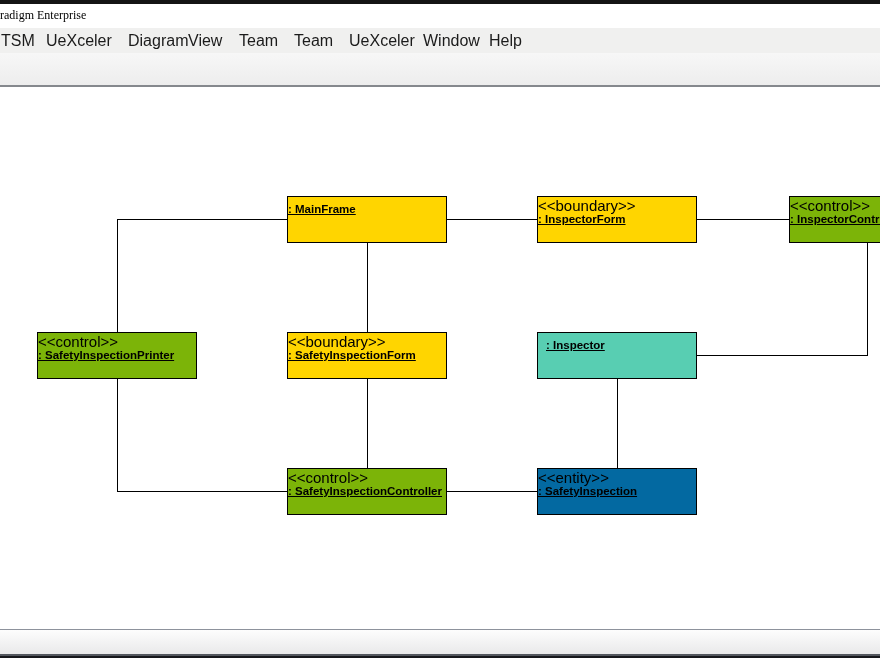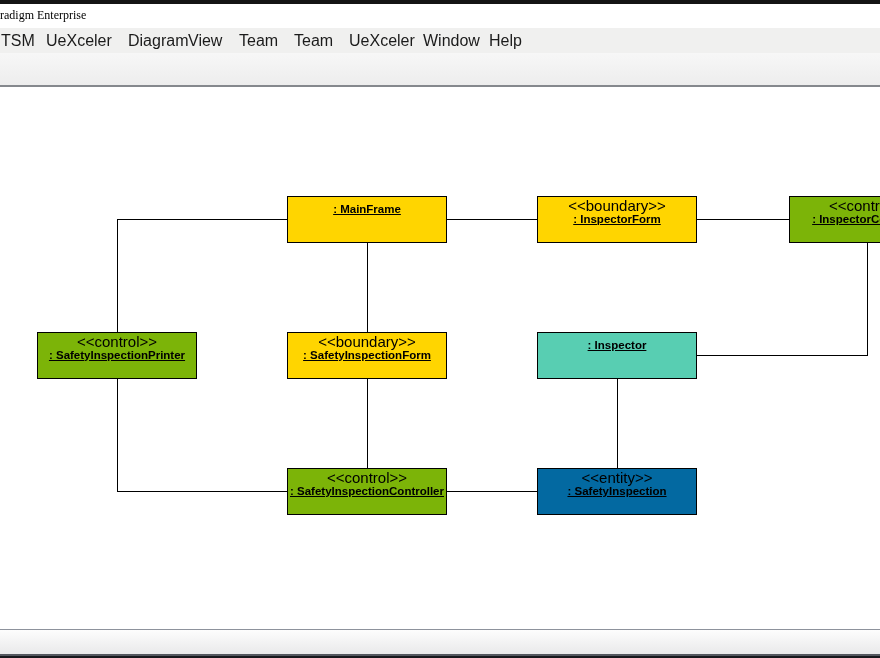--- a/index.html
+++ b/index.html
@@ -14,21 +14,21 @@
   .title-text  { position:absolute; left:0px; top:4px; font-size:12px; color:#000; white-space:nowrap;font-family:Liberation Serif, serif; }
   .menu-bar    { top:28px; left:0; width:880px; height:25px; background:#f0f0ef; }
   .menu-item   { position:absolute; top:0; height:25px; line-height:25px; font-size:16px;
                  color:#1b1b1b; white-space:nowrap; cursor:default; }
   .tool-strip  { top:53px; left:0; width:880px; height:32px; background:linear-gradient(#f7f7f7,#ededed); }
   .main-divider{ top:85px; left:0; width:880px; height:2px; background:#85888d; }
 
   
   .diagram-layer { top:0; left:0; width:880px; height:630px; }
   .seg  { position:absolute; background:#000; }
-  .node { position:absolute; border:1px solid #000; text-align:center; padding-top:2px; overflow:hidden; }
+  .node { position:absolute; border:1px solid #000; padding-top:2px; overflow:hidden; }
   .node.single { padding-top:5px; }
   .node .stereo { font-size:15px; line-height:13px; color:#000; white-space:nowrap; }
   .node .name   { font-size:11.5px; line-height:14px; font-weight:bold; text-decoration:underline;
                   color:#000; white-space:nowrap; }
 
   
   .status-border { top:629px; left:0; width:880px; height:1px; background:#8d929c; }
   .status-bar    { top:630px; left:0; width:880px; height:24px; background:linear-gradient(#fdfdfd,#e9e9ea); }
   .status-bottom { top:654px; left:0; width:880px; height:2px; background:#53575e; }
   .window-bottom { top:656px; left:0; width:880px; height:2px; background:#17181c; }
@@ -82,21 +82,21 @@
       <div class="name">: InspectorController</div>
     </div>
     <div class="node" style="left: 37px; top: 332px; width: 160px; height: 47px; background: rgb(124, 180, 8);">
       <div class="stereo">&lt;&lt;control&gt;&gt;</div>
       <div class="name">: SafetyInspectionPrinter</div>
     </div>
     <div class="node" style="left: 287px; top: 332px; width: 160px; height: 47px; background: rgb(255, 213, 0);">
       <div class="stereo">&lt;&lt;boundary&gt;&gt;</div>
       <div class="name">: SafetyInspectionForm</div>
     </div>
-    <div class="node single" style="left: 537px; top: 332px; width: 160px; height: 47px; background: rgb(88, 206, 178);">
+    <div class="node single" style="left: 537px; top: 332px; width: 160px; height: 47px; background: rgb(88, 206, 178); padding-left: 8px;">
       <div class="name">: Inspector</div>
     </div>
     <div class="node" style="left: 287px; top: 468px; width: 160px; height: 47px; background: rgb(124, 180, 8);">
       <div class="stereo">&lt;&lt;control&gt;&gt;</div>
       <div class="name">: SafetyInspectionController</div>
     </div>
     <div class="node" style="left: 537px; top: 468px; width: 160px; height: 47px; background: #0369a1;">
       <div class="stereo">&lt;&lt;entity&gt;&gt;</div>
       <div class="name">: SafetyInspection</div>
     </div>

